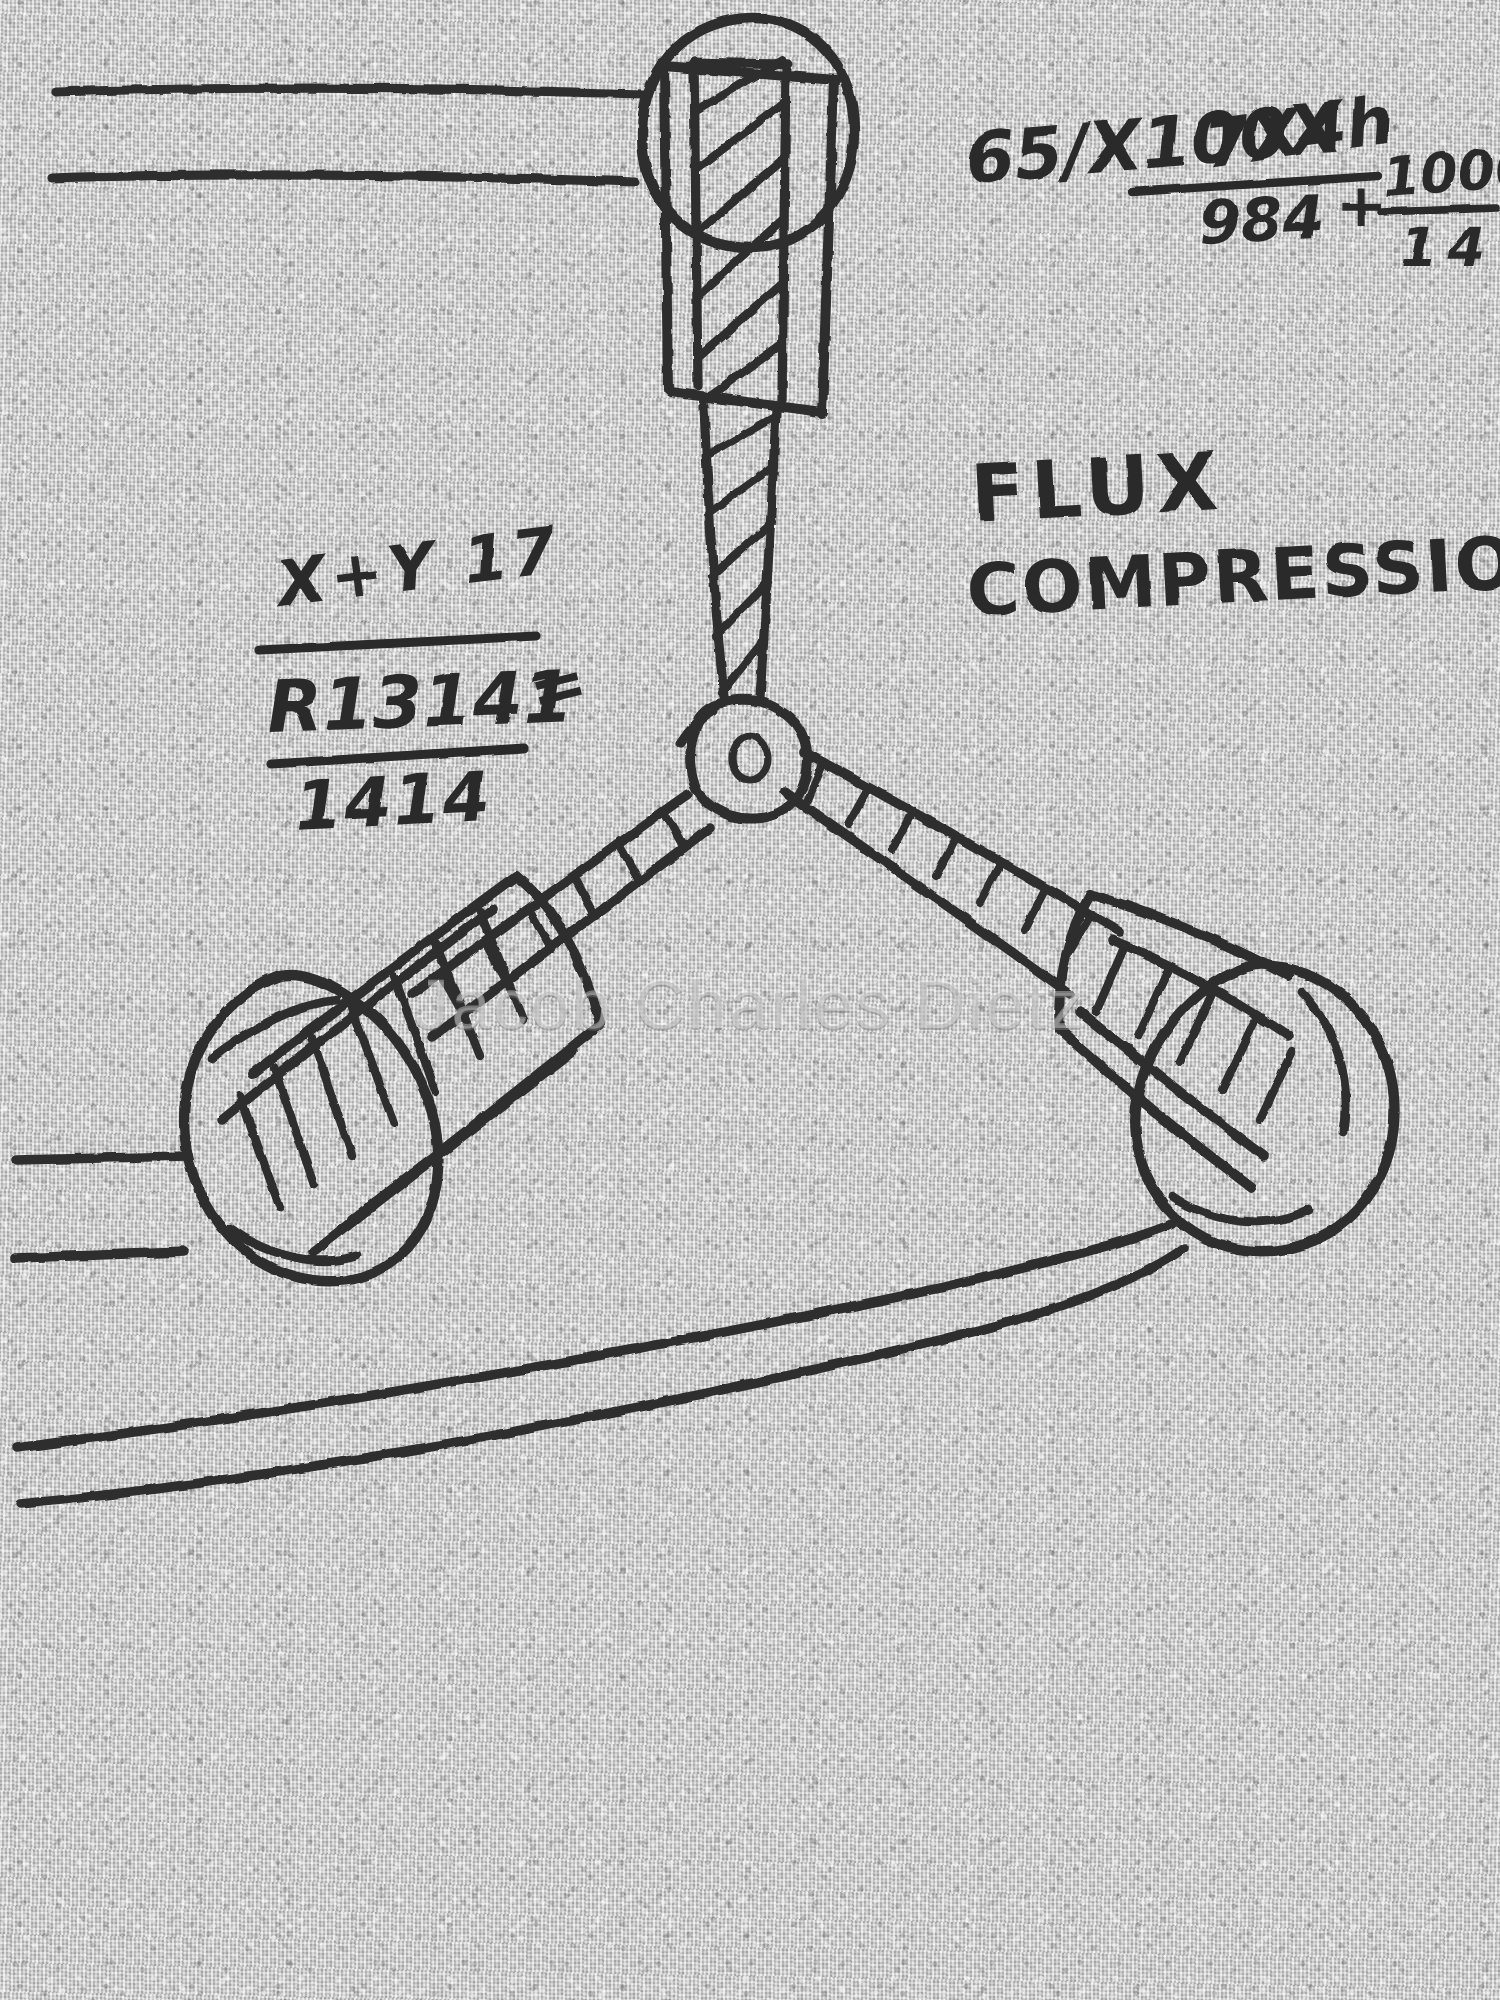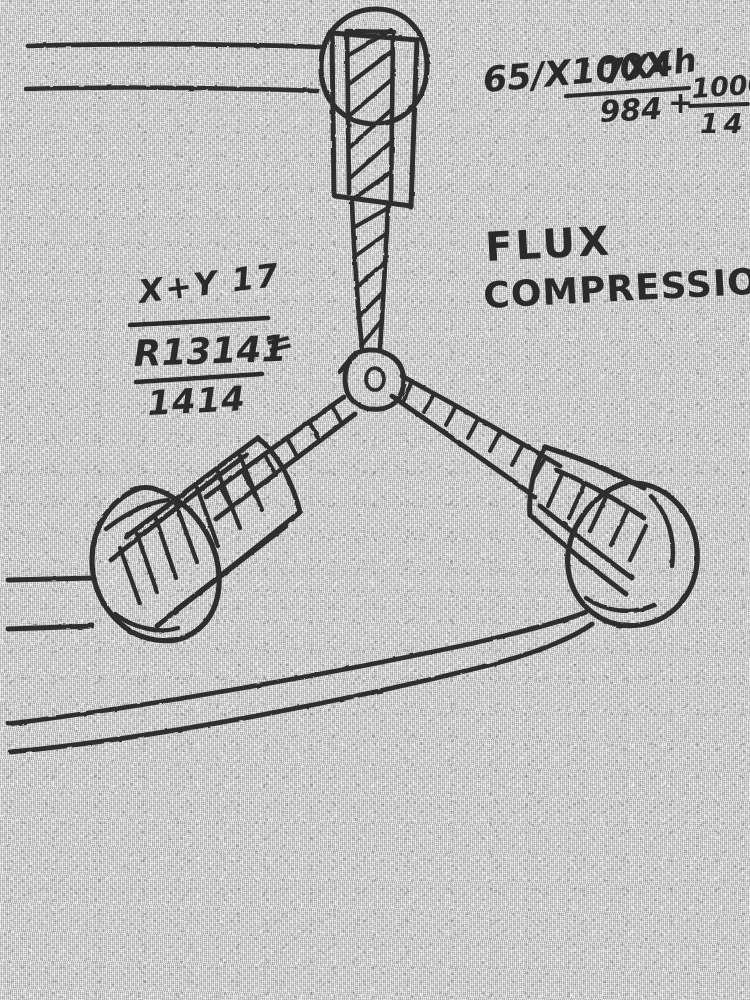--- a/index.html
+++ b/index.html
@@ -305,14 +305,15 @@
         <path d="M 130 325 L 268 318" stroke="#2b2b2b" stroke-width="4.6" fill="none" stroke-linecap="round"></path>
         <text class="hw" x="134" y="366" fill="#2b2b2b" font-size="36" font-weight="bold" font-style="italic" transform="rotate(-2 134 366)">R13141</text>
         <text class="hw" x="268" y="358" fill="#2b2b2b" font-size="34" font-weight="bold" transform="rotate(-14 268 358)">=</text>
         <path d="M 136 382 L 262 374" stroke="#2b2b2b" stroke-width="4.6" fill="none" stroke-linecap="round"></path>
         <text class="hw" x="148" y="415" fill="#2b2b2b" font-size="34" font-weight="bold" font-style="italic" letter-spacing="1" transform="rotate(-3 148 415)">1414</text>
       </g>
 
     </g>
   </svg>
 
+  <div id="watermark">Jacob Charles Dietz</div>
 
 </div>
 
 </body></html>

